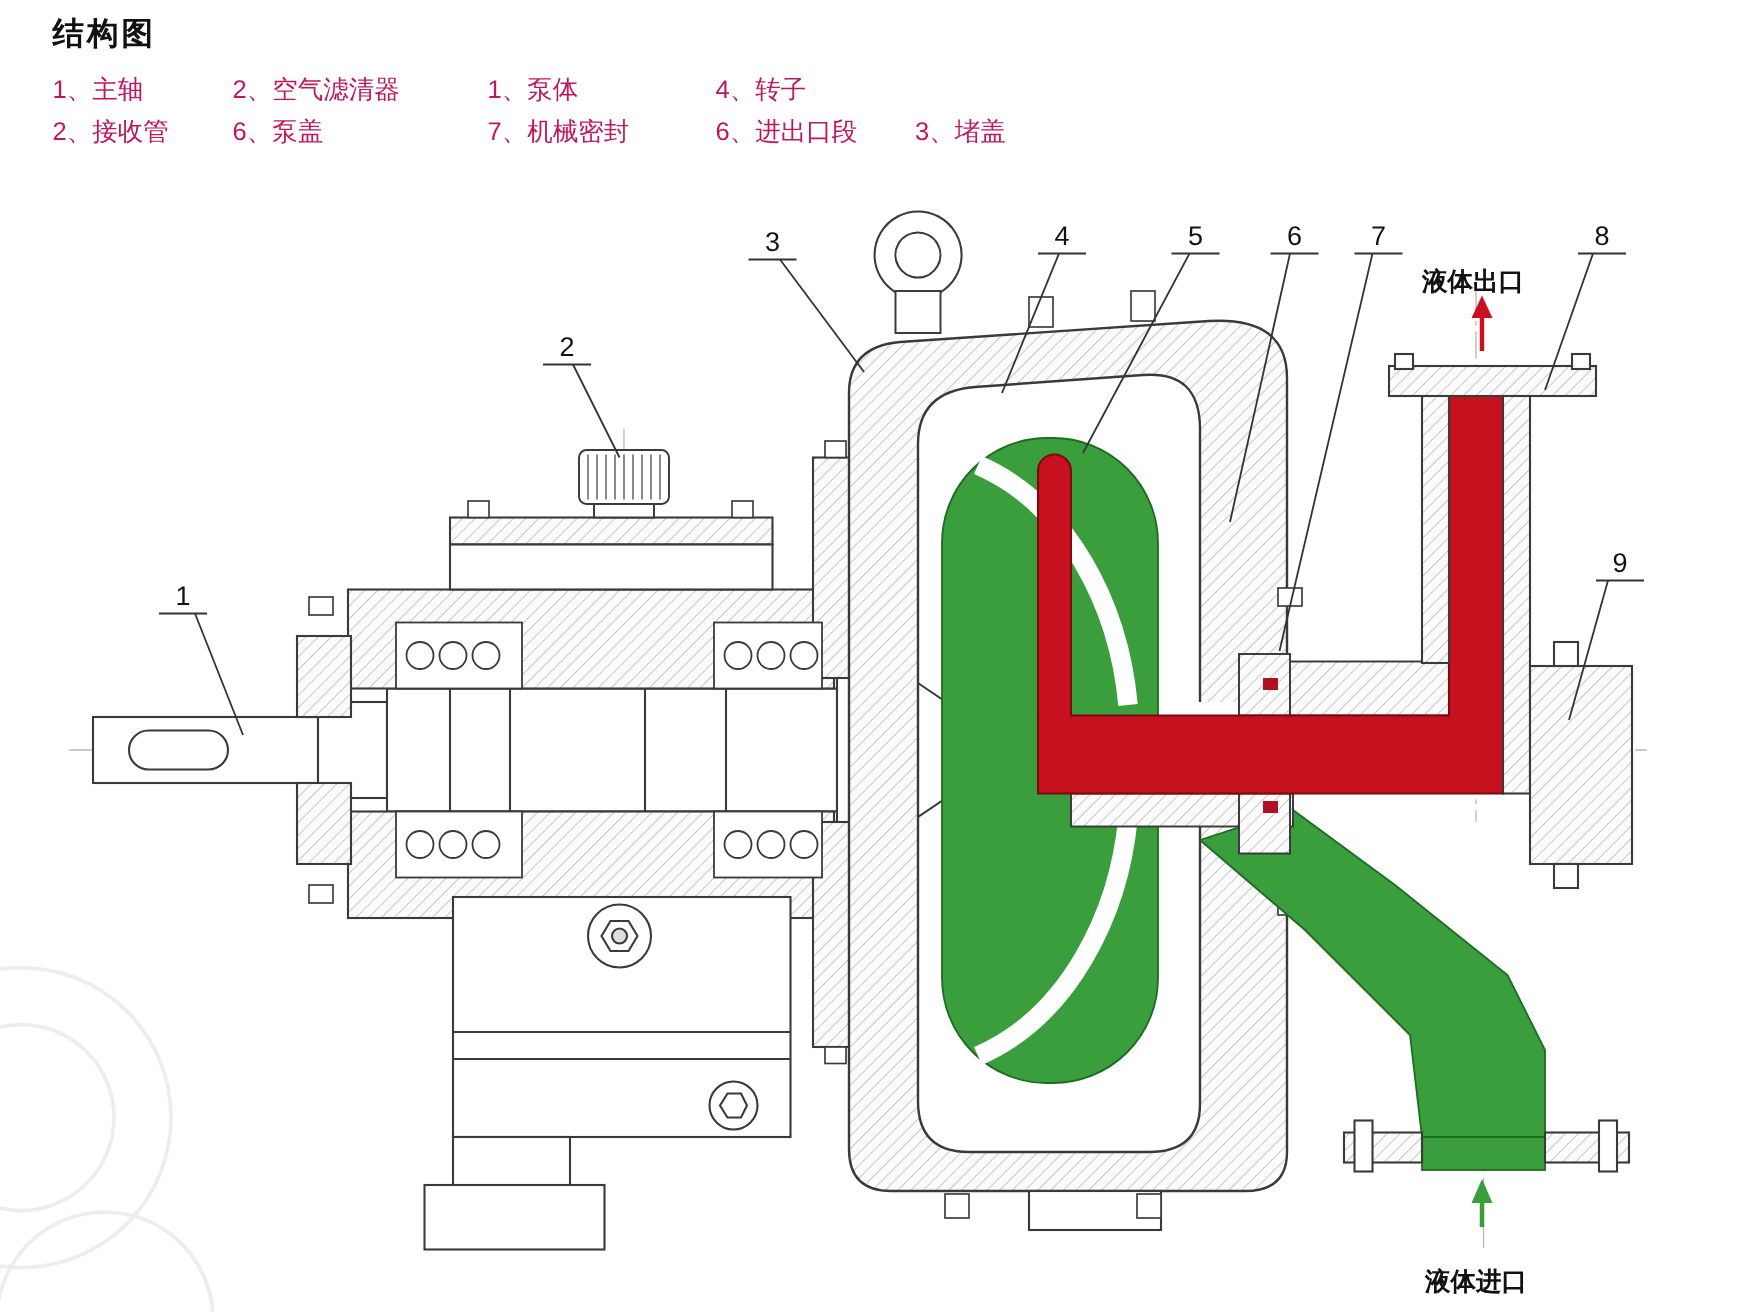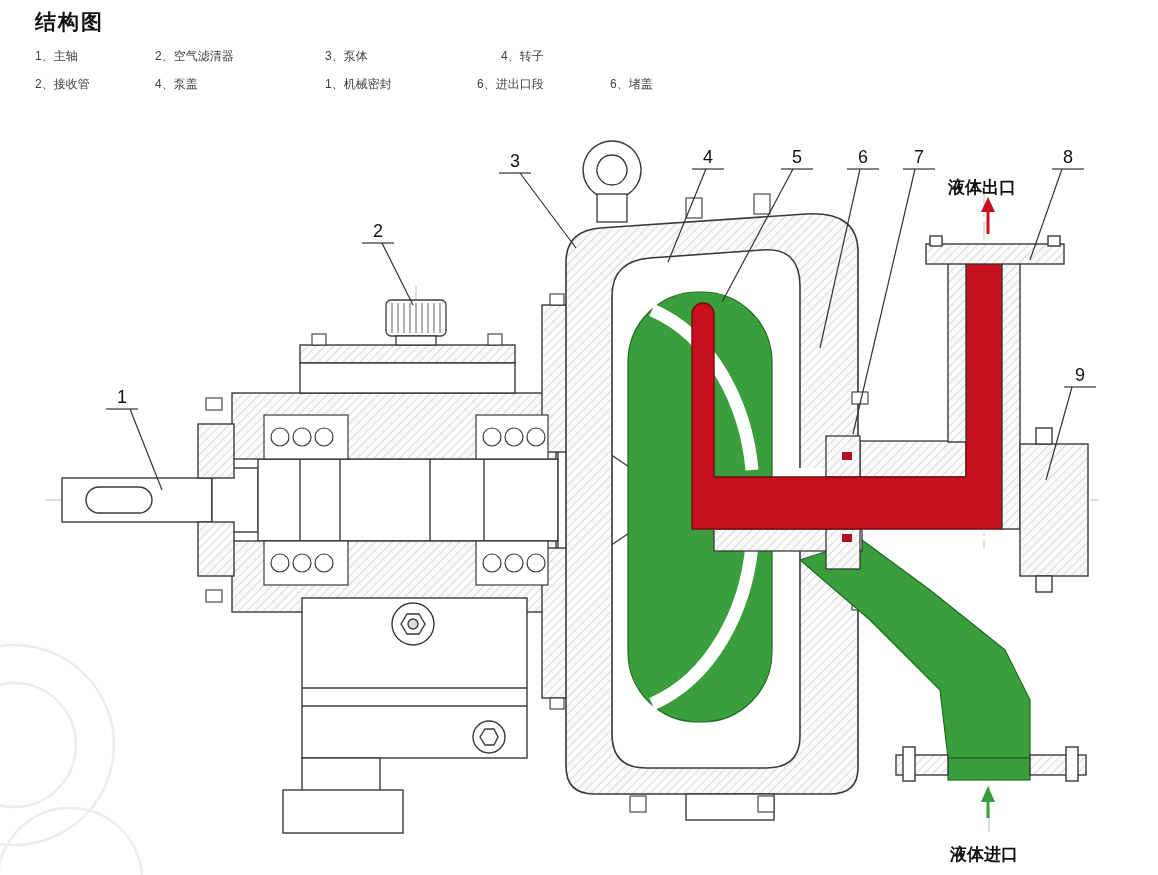--- a/index.html
+++ b/index.html
@@ -1,41 +1,41 @@
 <!DOCTYPE html>
 <html><head>
 <meta charset="utf-8">
 <style>
   body{margin:0;background:#ffffff;}
   .page{position:relative;width:1158px;height:875px;background:#fff;overflow:hidden;
-        font-family:"Liberation Sans","DejaVu Sans",sans-serif;}
+        font-family:"Liberation Sans","DejaVu Sans",sans-serif;border-radius:10px;}
   .title{position:absolute;left:35px;top:8px;font-size:21px;font-weight:700;color:#111;letter-spacing:2px;}
-  .legend-item{position:absolute;font-size:12px;color:#404040;white-space:nowrap;}
+  .legend-item{position:absolute;font-size:17px;color:#be185d;white-space:nowrap;}
   svg{position:absolute;left:0;top:0;}
   svg text{font-family:"Liberation Sans","DejaVu Sans",sans-serif;}
   .callout-num{font-size:18px;fill:#111;}
   .flow-label{font-size:17px;font-weight:700;fill:#111;}
 </style>
 </head>
 <body>
 
 <div class="page">
 
   <div class="title">结构图</div>
 
   <div>
     <span class="legend-item" style="left:35px;top:48px">1、主轴</span>
     <span class="legend-item" style="left:155px;top:48px">2、空气滤清器</span>
-    <span class="legend-item" style="left:325px;top:48px">3、泵体</span>
-    <span class="legend-item" style="left:501px;top:48px">4、转子</span>
+    <span class="legend-item" style="left:325px;top:48px">1、泵体</span>
+    <span class="legend-item" style="left:477px;top:48px">4、转子</span>
     <span class="legend-item" style="left:35px;top:76px">2、接收管</span>
-    <span class="legend-item" style="left:155px;top:76px">4、泵盖</span>
-    <span class="legend-item" style="left:325px;top:76px">1、机械密封</span>
+    <span class="legend-item" style="left:155px;top:76px">6、泵盖</span>
+    <span class="legend-item" style="left:325px;top:76px">7、机械密封</span>
     <span class="legend-item" style="left:477px;top:76px">6、进出口段</span>
-    <span class="legend-item" style="left:610px;top:76px">6、堵盖</span>
+    <span class="legend-item" style="left:610px;top:76px">3、堵盖</span>
   </div>
 
   <svg width="1158" height="875" viewBox="0 0 1158 875">
     <defs>
       <pattern id="hatch" patternUnits="userSpaceOnUse" width="6" height="6" patternTransform="rotate(45)">
         <rect width="6" height="6" fill="#fbfbfb"></rect>
         <line x1="0" y1="0" x2="0" y2="6" stroke="#999999" stroke-width="0.7"></line>
       </pattern>
     </defs>
 

